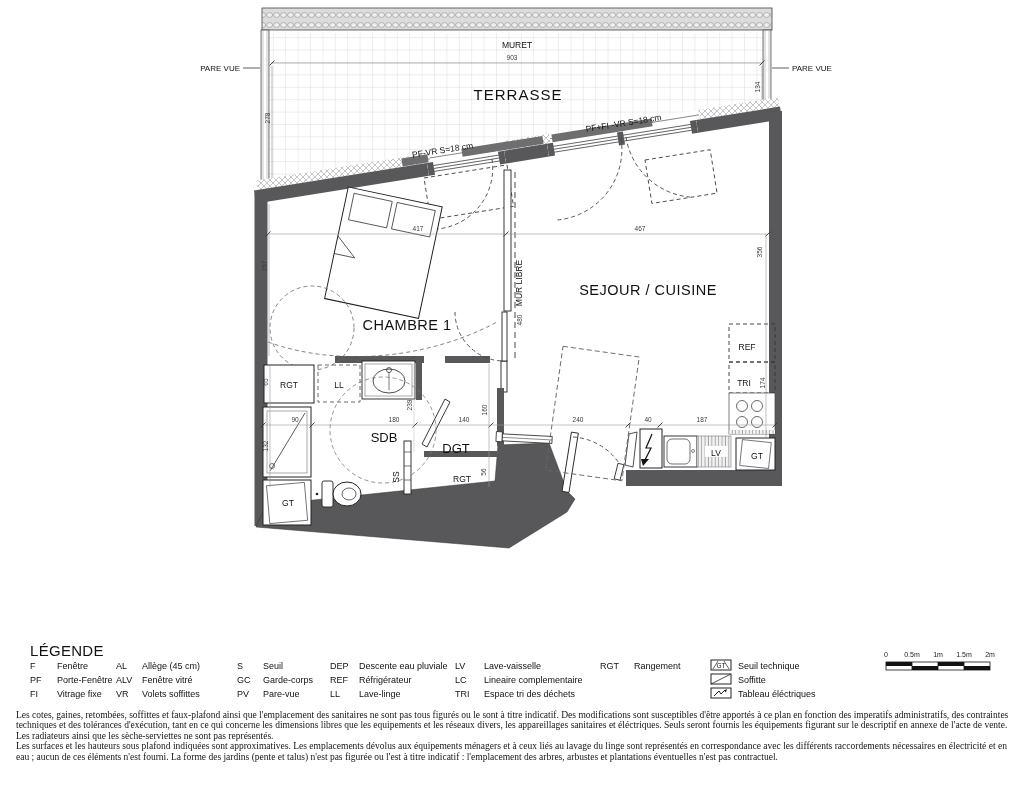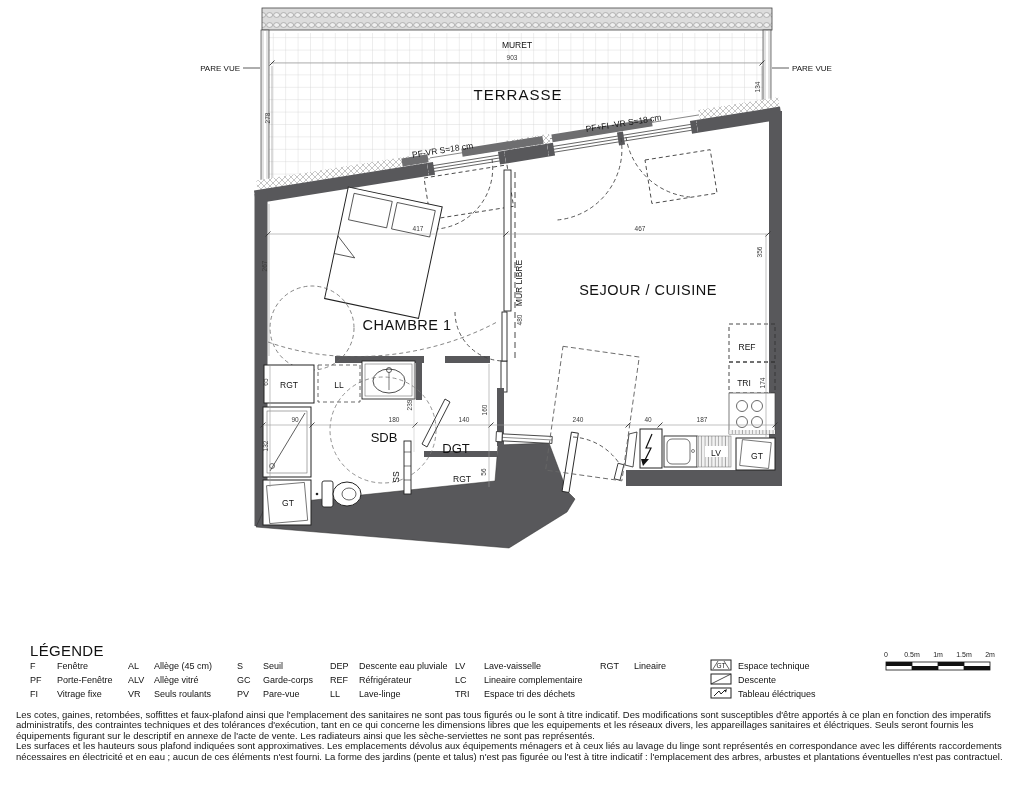--- a/index.html
+++ b/index.html
@@ -15,34 +15,34 @@
   .pv{font-size:8px;}
   .muret-t{font-size:8.5px;}
   .terr{font-size:15px;letter-spacing:1px;}
   
   #legend{position:absolute;left:0;top:641px;width:1023px;height:68px;font-size:9px;}
   #legend .lg-title{position:absolute;left:30px;top:1px;font-size:15px;letter-spacing:.3px;}
   .lg-col{position:absolute;top:18px;line-height:14px;white-space:nowrap;}
   .lg-col .row{height:14px;}
   .abbr{display:inline-block;vertical-align:top;}
   .c1{left:30px}.c1 .abbr{width:27px}
-  .c2{left:128px}.c2 .abbr{width:26px}
+  .c2{left:116px}.c2 .abbr{width:26px}
   .c3{left:237px}.c3 .abbr{width:26px}
   .c4{left:330px}.c4 .abbr{width:29px}
   .c5{left:455px}.c5 .abbr{width:29px}
   .c6{left:600px}.c6 .abbr{width:34px}
   .c7{left:710px}
   .c7 .row svg{vertical-align:-2px;margin-right:6px;}
   #scalebar{position:absolute;left:884px;top:10px;width:120px;}
   #scalebar .ticks{position:relative;height:10px;font-size:7px;color:#222;}
   #scalebar .ticks span{position:absolute;transform:translateX(-50%);}
   
   #disclaimer{position:absolute;left:16px;top:710px;width:994px;font-size:9.5px;
               line-height:10.4px;color:#151515;}
-  #disclaimer p{margin:0;}
+  #disclaimer p{margin:0;font-family:Liberation Serif, serif;}
 </style>
 </head>
 <body>
 
 <div id="page">
 
 <svg id="plan-svg" width="1023" height="640" viewBox="0 0 1023 640">
   <defs>
     <pattern id="tiles" width="12.4" height="12.4" patternUnits="userSpaceOnUse">
       <path d="M12.4 0 H0 V12.4" fill="none" stroke="#ccc" stroke-width="0.7"></path>
@@ -322,54 +322,54 @@
 <div id="legend">
   <div class="lg-title">LÉGENDE</div>
 
   <div class="lg-col c1">
     <div class="row"><span class="abbr">F</span><span>Fenêtre</span></div>
     <div class="row"><span class="abbr">PF</span><span>Porte-Fenêtre</span></div>
     <div class="row"><span class="abbr">FI</span><span>Vitrage fixe</span></div>
   </div>
   <div class="lg-col c2">
     <div class="row"><span class="abbr">AL</span><span>Allège (45 cm)</span></div>
-    <div class="row"><span class="abbr">ALV</span><span>Allège vitré</span></div>
-    <div class="row"><span class="abbr">VR</span><span>Seuls roulants</span></div>
+    <div class="row"><span class="abbr">ALV</span><span>Fenêtre vitré</span></div>
+    <div class="row"><span class="abbr">VR</span><span>Volets soffittes</span></div>
   </div>
   <div class="lg-col c3">
     <div class="row"><span class="abbr">S</span><span>Seuil</span></div>
     <div class="row"><span class="abbr">GC</span><span>Garde-corps</span></div>
     <div class="row"><span class="abbr">PV</span><span>Pare-vue</span></div>
   </div>
   <div class="lg-col c4">
     <div class="row"><span class="abbr">DEP</span><span>Descente eau pluviale</span></div>
     <div class="row"><span class="abbr">REF</span><span>Réfrigérateur</span></div>
     <div class="row"><span class="abbr">LL</span><span>Lave-linge</span></div>
   </div>
   <div class="lg-col c5">
     <div class="row"><span class="abbr">LV</span><span>Lave-vaisselle</span></div>
     <div class="row"><span class="abbr">LC</span><span>Lineaire complementaire</span></div>
     <div class="row"><span class="abbr">TRI</span><span>Espace tri des déchets</span></div>
   </div>
   <div class="lg-col c6">
-    <div class="row"><span class="abbr">RGT</span><span>Lineaire</span></div>
+    <div class="row"><span class="abbr">RGT</span><span>Rangement</span></div>
   </div>
   <div class="lg-col c7">
     <div class="row">
       <svg width="22" height="12">
             <rect x="1" y="1" width="20" height="10" fill="#fff" stroke="#222"></rect>
             <path d="M3,10 L8,2 M14,2 L19,10" stroke="#222" fill="none" stroke-width="0.7"></path>
             <text x="11" y="9" font-size="6.5" text-anchor="middle" fill="#111">GT</text>
-          </svg><span>Espace technique</span>
+          </svg><span>Seuil technique</span>
     </div>
     <div class="row">
       <svg width="22" height="12">
             <rect x="1" y="1" width="20" height="10" fill="#fff" stroke="#222"></rect>
             <line x1="1" y1="11" x2="21" y2="1" stroke="#222" stroke-width="0.8"></line>
-          </svg><span>Descente</span>
+          </svg><span>Soffitte</span>
     </div>
     <div class="row">
       <svg width="22" height="12">
             <rect x="1" y="1" width="20" height="10" fill="#fff" stroke="#222"></rect>
             <path d="M4,9 L9,4 L11,7 L15,3" fill="none" stroke="#222" stroke-width="1"></path>
             <polygon points="17,2 14,3.5 16,5.5" fill="#222"></polygon>
           </svg><span>Tableau éléctriques</span>
     </div>
   </div>
 

